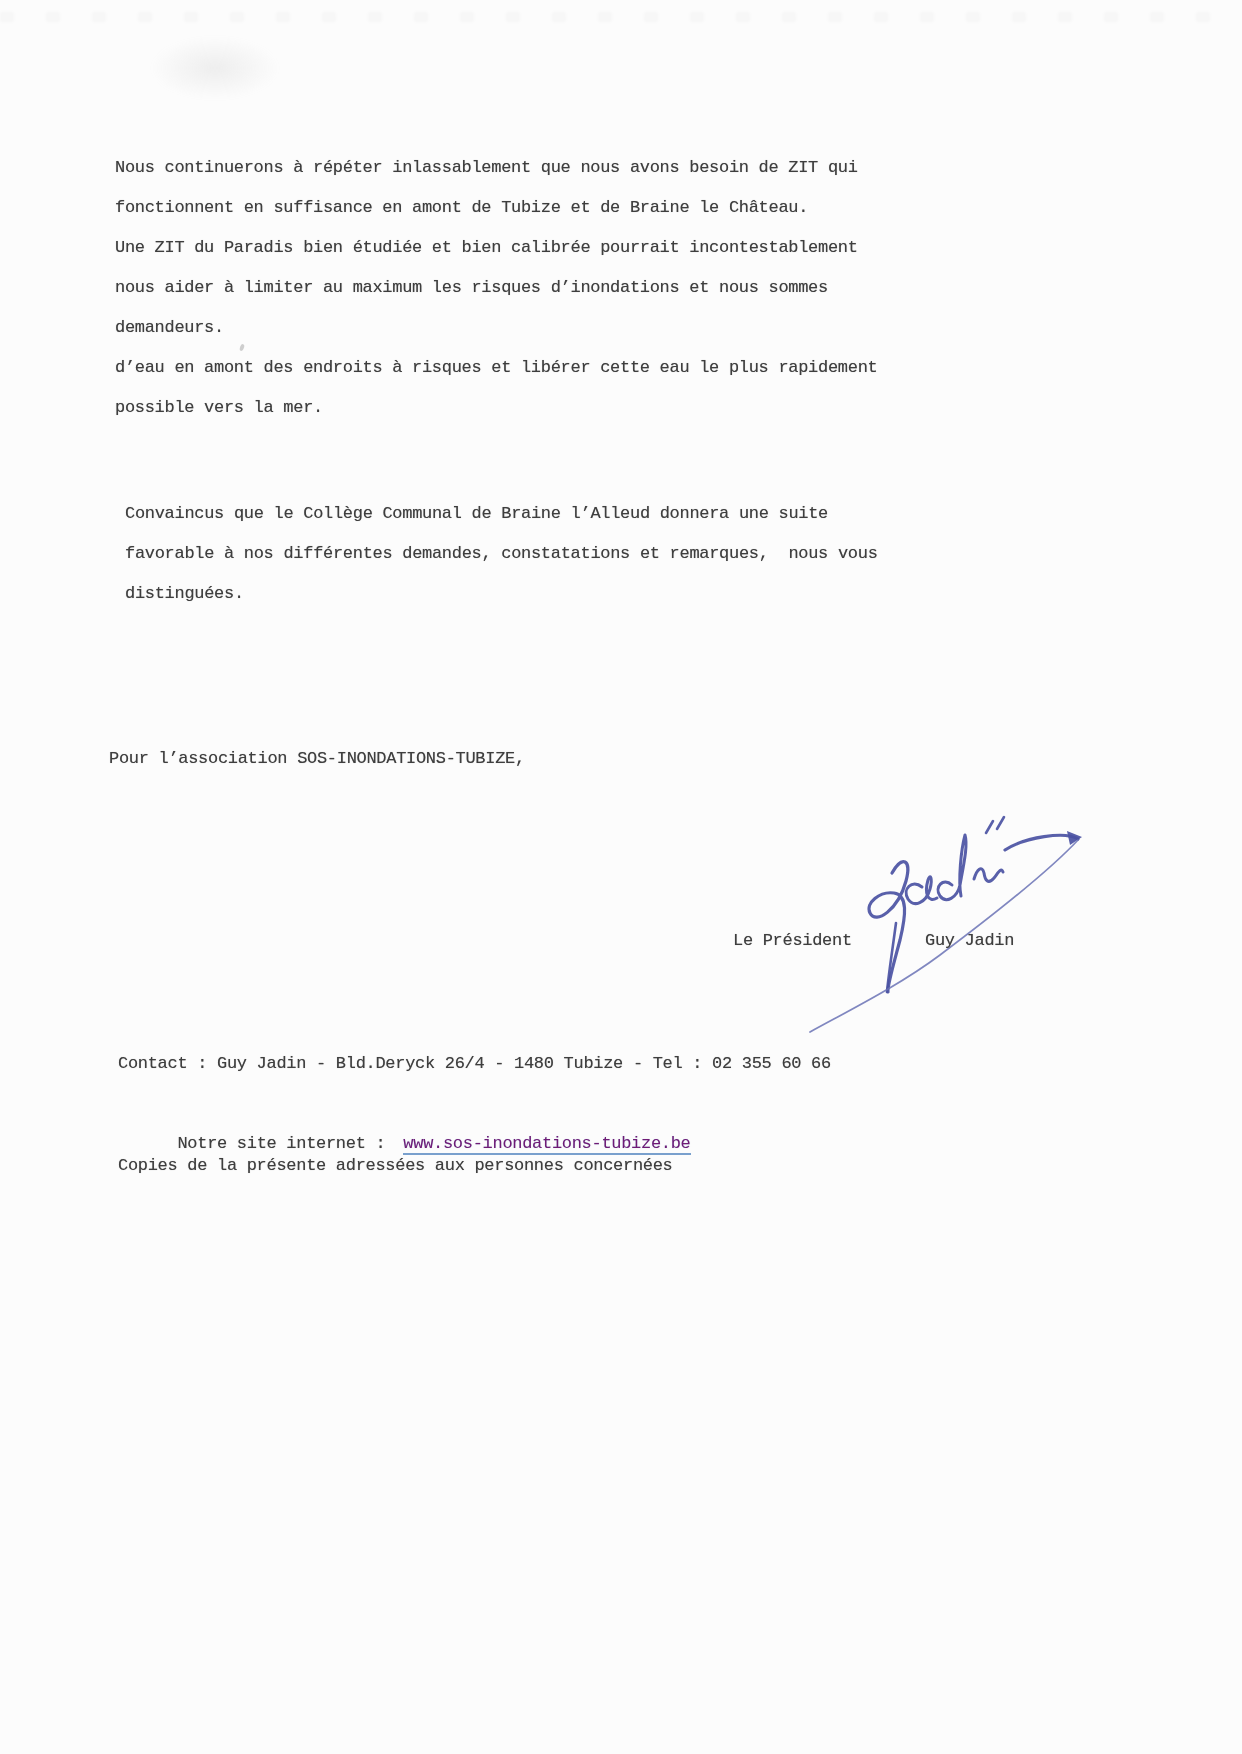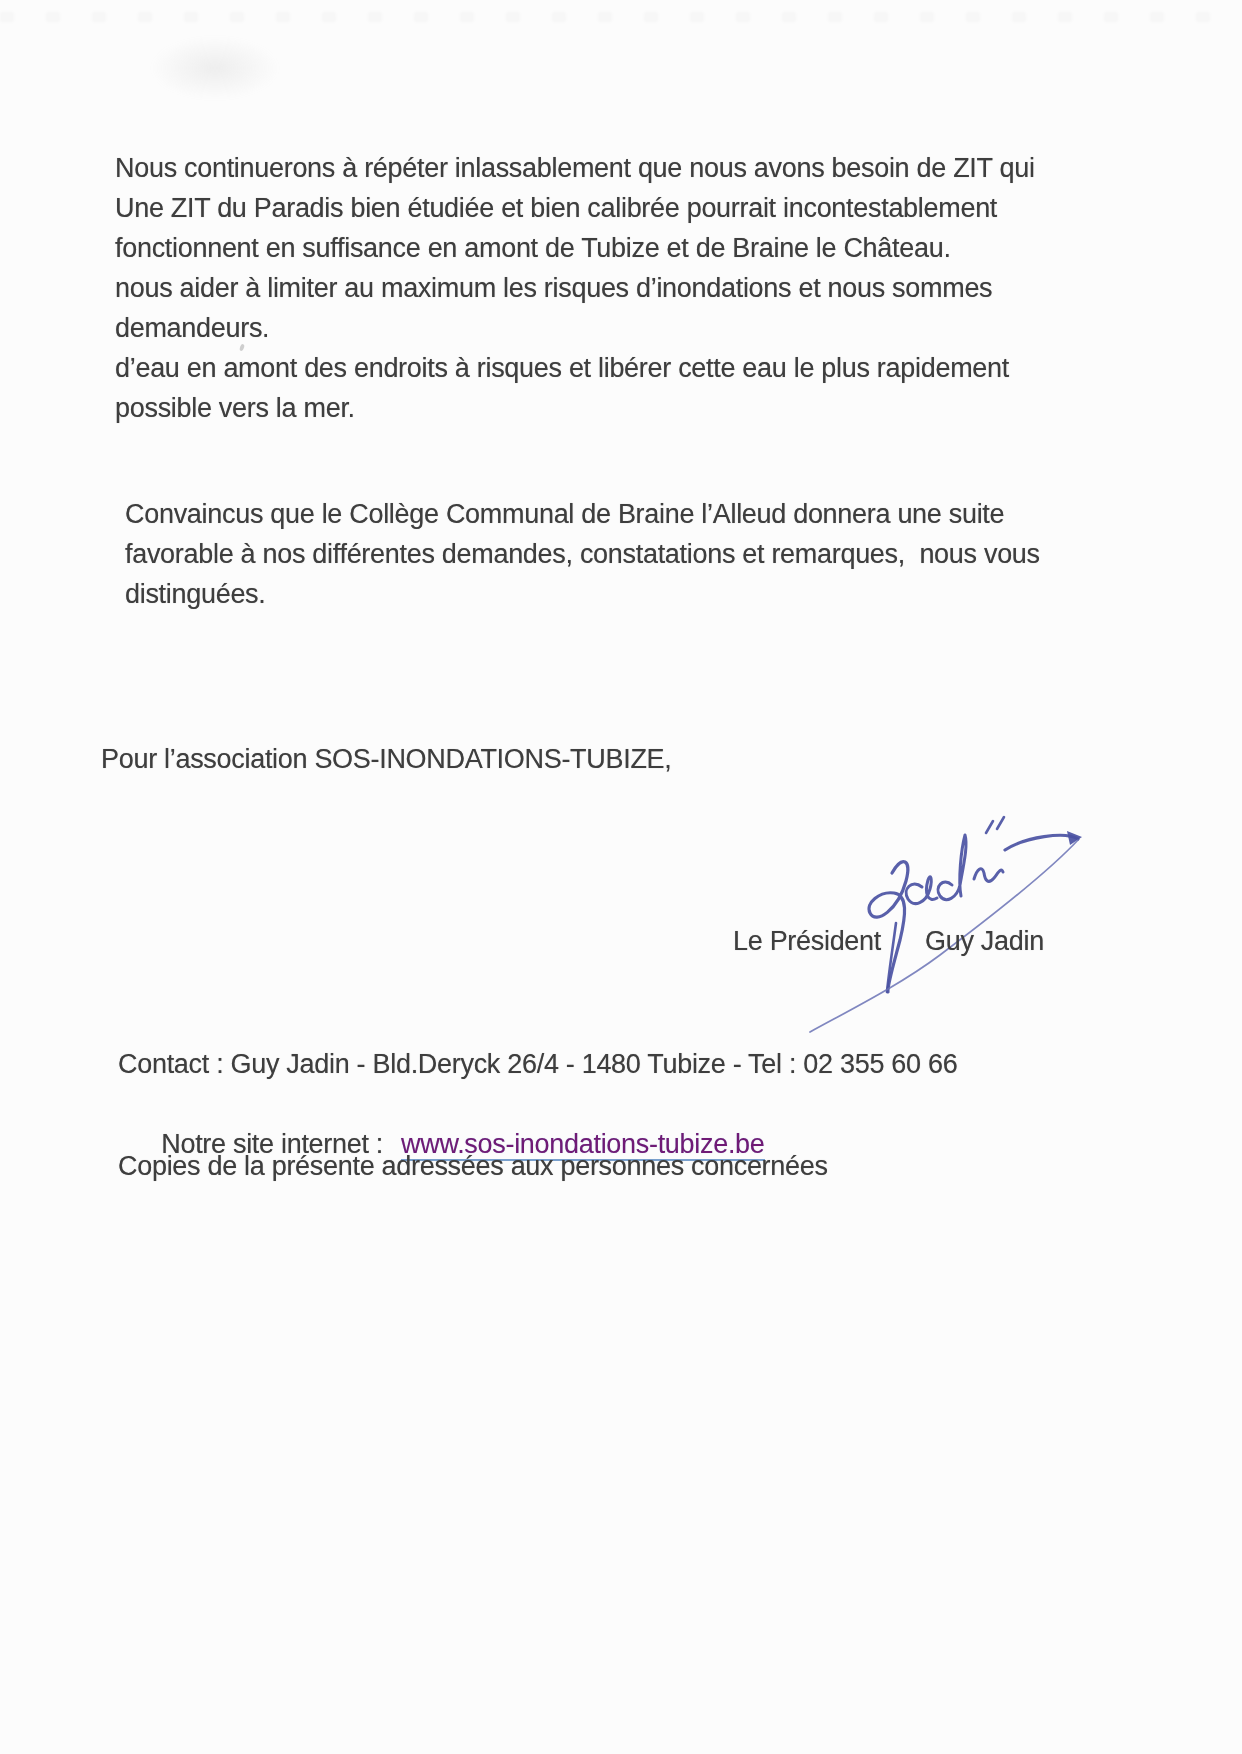--- a/index.html
+++ b/index.html
@@ -24,27 +24,28 @@
     background:radial-gradient(ellipse at center, rgba(175,175,175,0.18), rgba(175,175,175,0) 70%);
     filter:blur(2px);
   }
   .speck {
     position:absolute; left:240px; top:344px; width:4px; height:7px;
     background:rgba(120,120,120,0.35); border-radius:50%;
     transform:rotate(18deg);
   }
   .block {
     position:absolute;
-    font-size:27px; line-height:40px; letter-spacing:-0.3px;
+    font-size:17px; line-height:40px; letter-spacing:-0.3px;
     text-shadow:0 0 0.7px rgba(62,62,62,0.55);
+    font-family:Liberation Mono, monospace;
   }
   .line { white-space:pre; }
   .p1 { left:115px; top:148px; }
   .p2 { left:125px; top:494px; }
-  .pour { left:101px; top:739px; }
+  .pour { left:109px; top:739px; }
   .sig-title { position:absolute; left:733px; top:921px; }
   .sig-name  { position:absolute; left:925px; top:921px; }
   .contact { left:118px; top:1044px; }
   .copies { left:118px; top:1146px; }
   .weblink {
     color:#701a75; text-decoration:none; margin-left:18px;
     border-bottom:2px solid rgba(77,130,190,0.75);
     text-shadow:0 0 0.7px rgba(77,130,190,0.5);
     cursor:pointer;
   }
@@ -56,22 +57,22 @@
 <body>
 
 <div class="page">
 
   <div class="scan-noise-top"></div>
   <div class="smudge"></div>
   <div class="speck"></div>
 
   <div class="block p1">
     <div class="line">Nous continuerons à répéter inlassablement que nous avons besoin de ZIT qui</div>
+    <div class="line">fonctionnent en suffisance en amont de Tubize et de Braine le Château.</div>
     <div class="line">Une ZIT du Paradis bien étudiée et bien calibrée pourrait incontestablement</div>
-    <div class="line">fonctionnent en suffisance en amont de Tubize et de Braine le Château.</div>
     <div class="line">nous aider à limiter au maximum les risques d’inondations et nous sommes</div>
     <div class="line">demandeurs.</div>
     <div class="line">d’eau en amont des endroits à risques et libérer cette eau le plus rapidement</div>
     <div class="line">possible vers la mer.</div>
   </div>
 
   <div class="block p2">
     <div class="line">Convaincus que le Collège Communal de Braine l’Alleud donnera une suite</div>
     <div class="line">favorable à nos différentes demandes, constatations et remarques,  nous vous</div>
     <div class="line">distinguées.</div>

